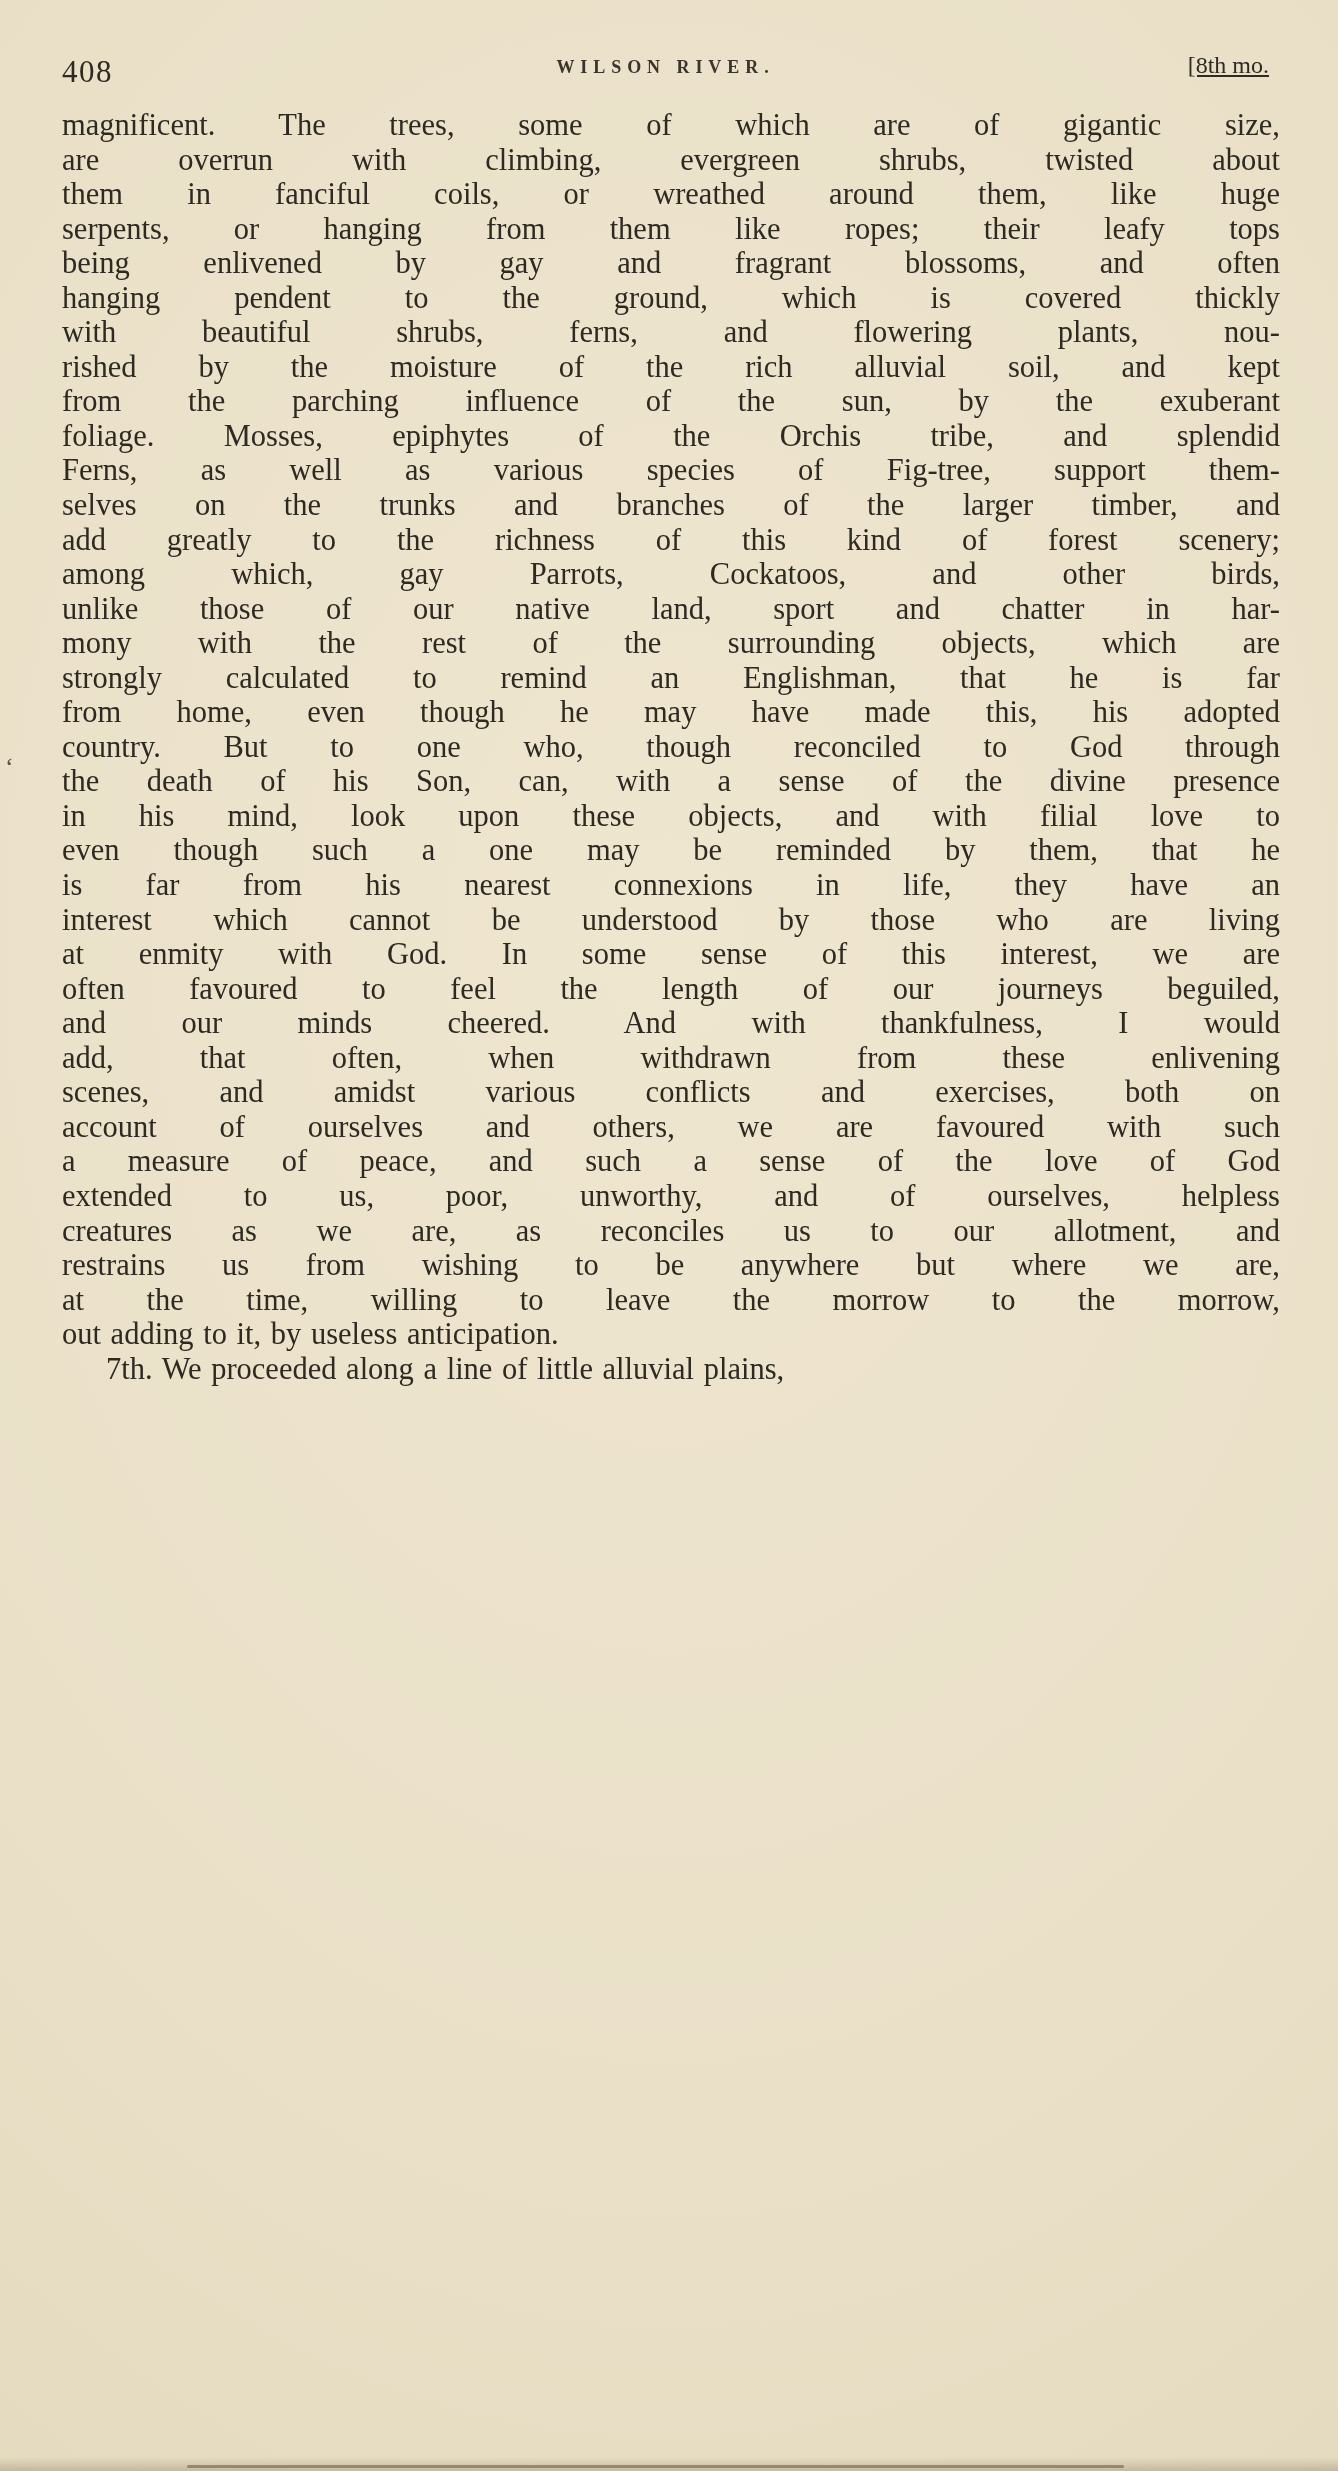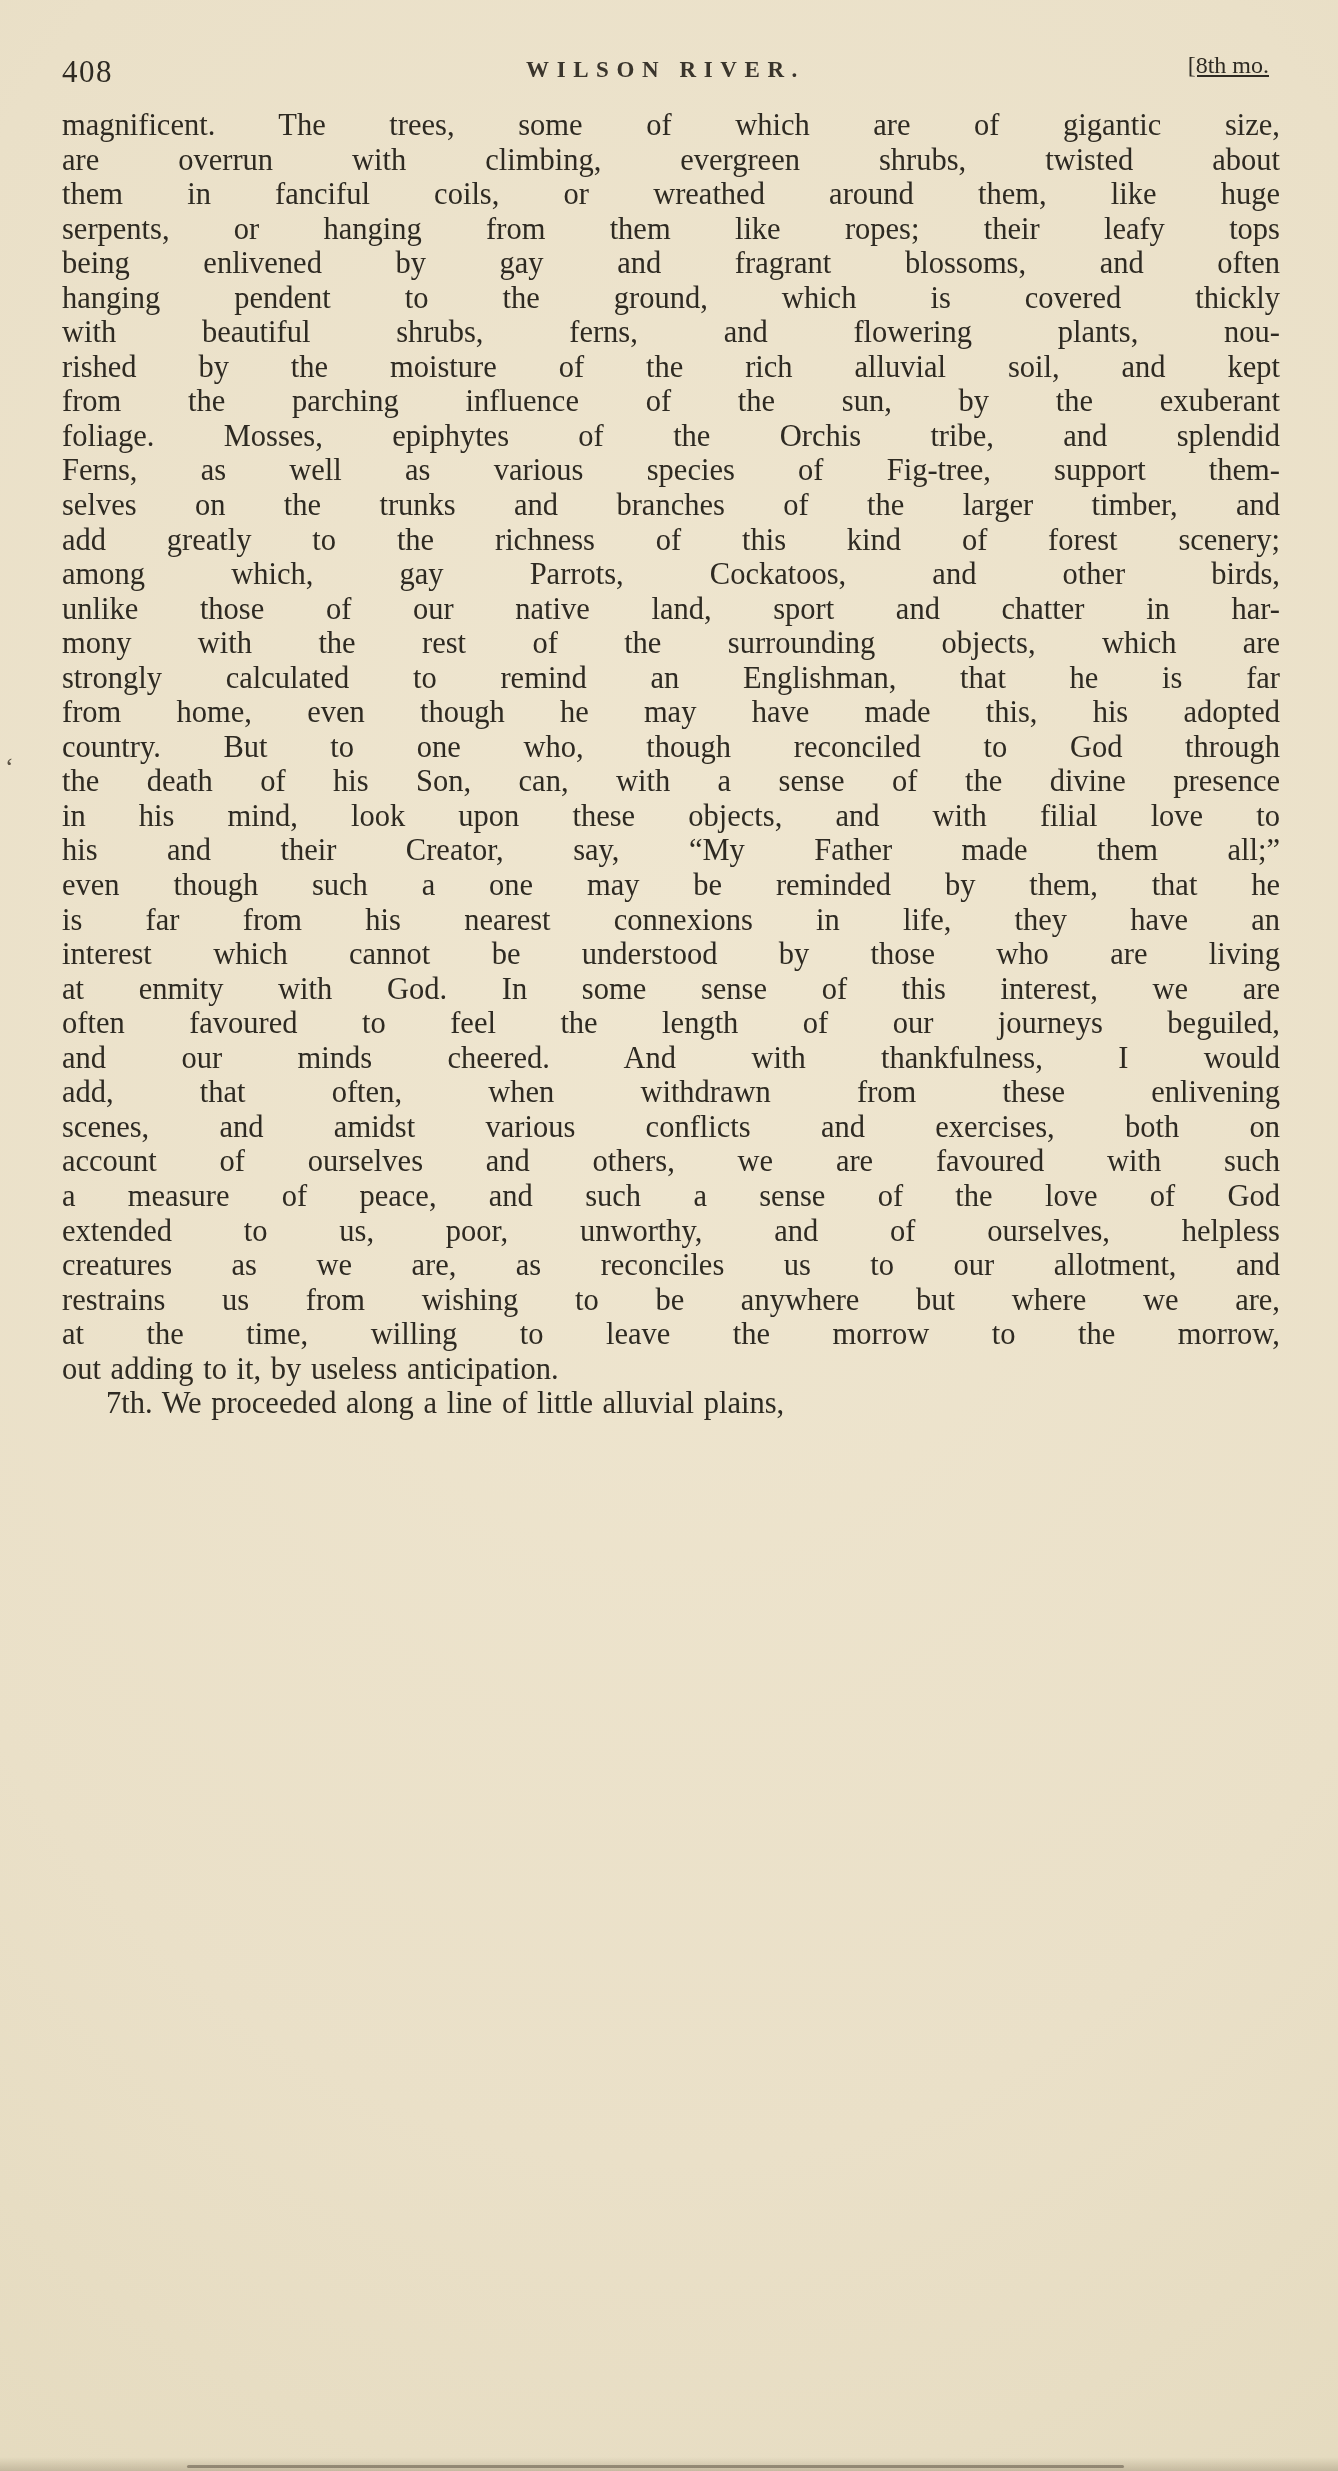--- a/index.html
+++ b/index.html
@@ -27,21 +27,21 @@
     top: 4px;
     font-size: 31px;
     letter-spacing: 1.5px;
   }
   .running-title {
     position: absolute;
     left: 0;
     right: 0;
     top: 7px;
     text-align: center;
-    font-size: 23px;
+    font-size: 18px;
     letter-spacing: 0.33em;
     font-weight: bold;
     color: #3a352c;
   }
   .date-marker {
     position: absolute;
     right: 0;
     top: 2px;
     font-size: 24px;
     text-decoration: underline;
@@ -119,21 +119,20 @@
         <div class="line">selves on the trunks and branches of the larger timber, and</div>
         <div class="line">add greatly to the richness of this kind of forest scenery;</div>
         <div class="line">among which, gay Parrots, Cockatoos, and other birds,</div>
         <div class="line">unlike those of our native land, sport and chatter in har-</div>
         <div class="line">mony with the rest of the surrounding objects, which are</div>
         <div class="line">strongly calculated to remind an Englishman, that he is far</div>
         <div class="line">from home, even though he may have made this, his adopted</div>
         <div class="line">country.  But to one who, though reconciled to God through</div>
         <div class="line">the death of his Son, can, with a sense of the divine presence</div>
         <div class="line">in his mind, look upon these objects, and with filial love to</div>
-        <div class="line">his and their Creator, say, “My Father made them all;”</div>
         <div class="line">even though such a one may be reminded by them, that he</div>
         <div class="line">is far from his nearest connexions in life, they have an</div>
         <div class="line">interest which cannot be understood by those who are living</div>
         <div class="line">at enmity with God.  In some sense of this interest, we are</div>
         <div class="line">often favoured to feel the length of our journeys beguiled,</div>
         <div class="line">and our minds cheered.  And with thankfulness, I would</div>
         <div class="line">add, that often, when withdrawn from these enlivening</div>
         <div class="line">scenes, and amidst various conflicts and exercises, both on</div>
         <div class="line">account of ourselves and others, we are favoured with such</div>
         <div class="line">a measure of peace, and such a sense of the love of God</div>

